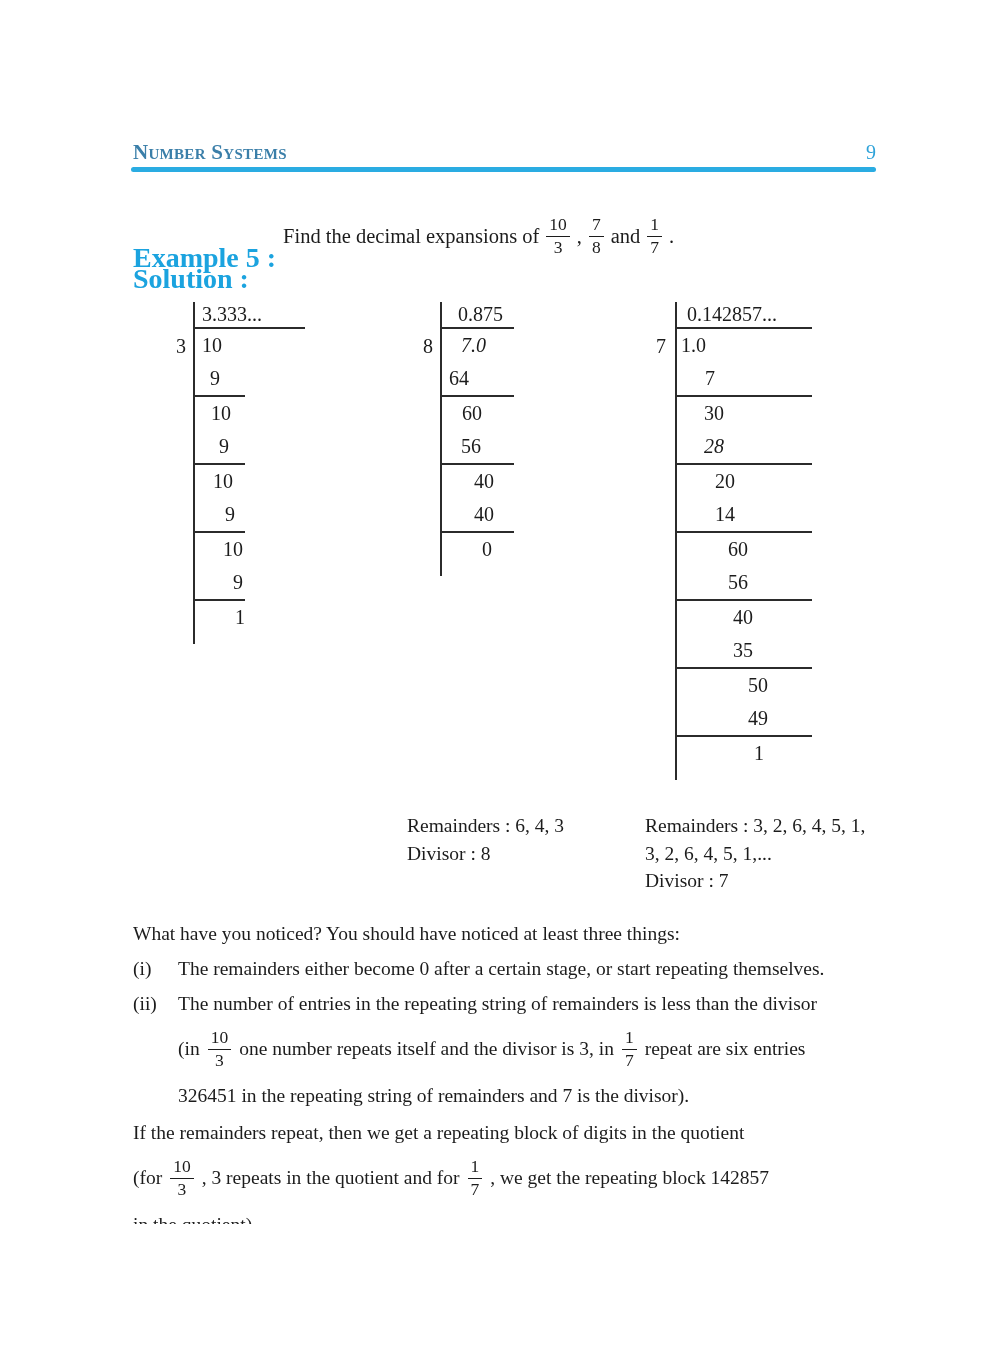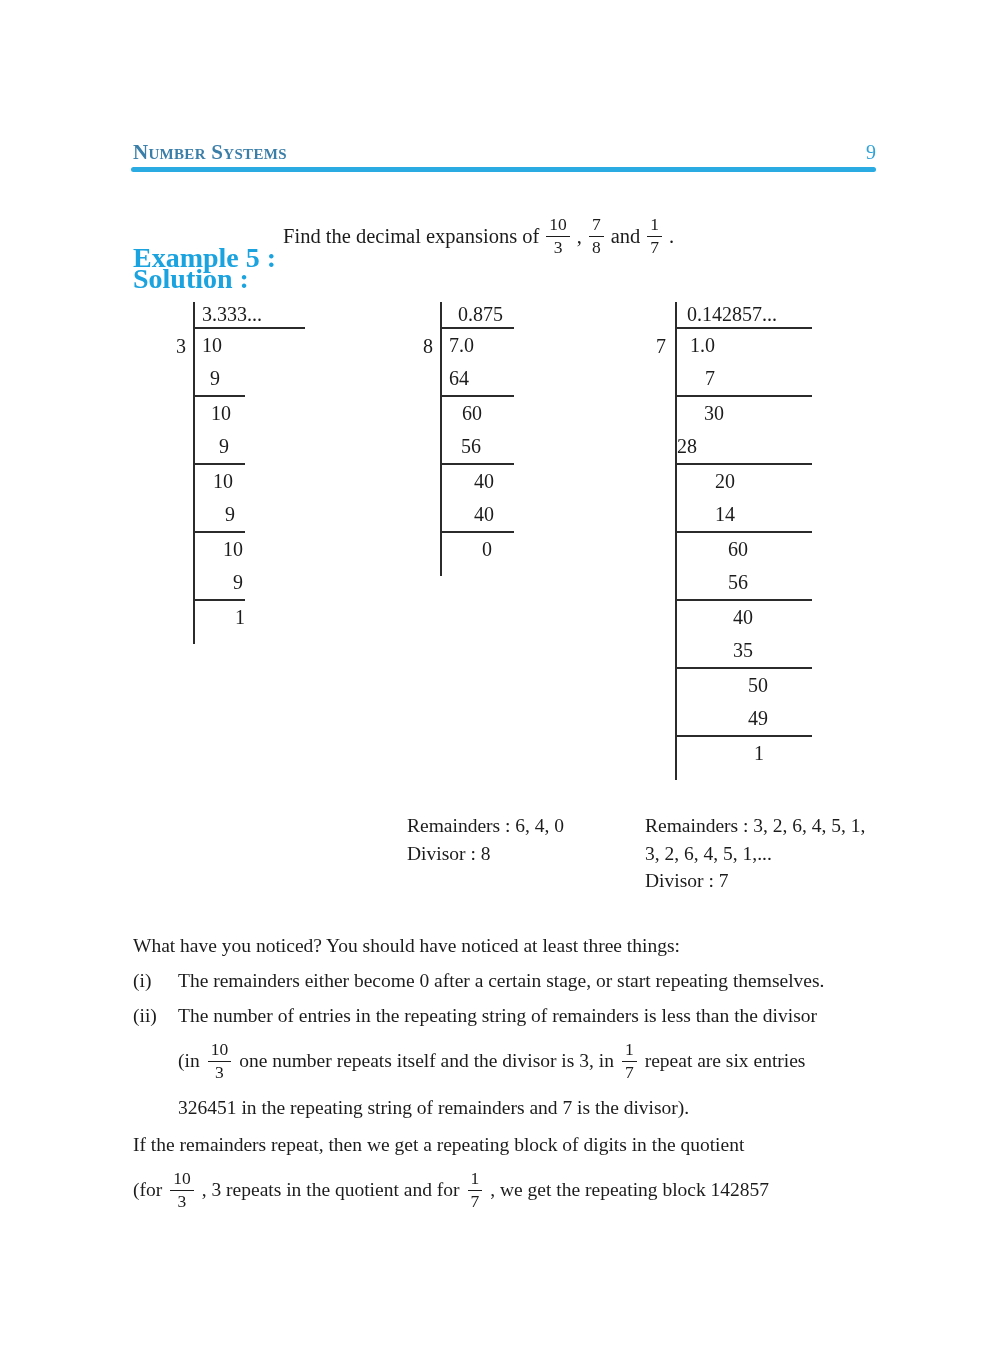--- a/index.html
+++ b/index.html
@@ -101,21 +101,21 @@
   }
   .rem-col { position: absolute; top: 0; line-height: 27.5px; }
   .rem-divisor-gap { }
   
   #discussion {
     position: absolute;
     left: 133px; top: 916px;
     width: 748px;
     font-size: 19.5px;
   }
-  .disc-intro { line-height: 35px; margin-top: 12px; }
+  .disc-intro { line-height: 35px; }
   .disc-item { display: flex; }
   .disc-label { min-width: 45px; line-height: 35px; }
   .disc-text-block { flex: 1; }
   .disc-line { line-height: 35px; }
   .frac-line {
     display: flex;
     align-items: center;
     gap: 8px;
     height: 56px;
     line-height: 56px;
@@ -188,64 +188,64 @@
         <div class="ld-hline" style="width:50px;"></div>
         <div class="ld-num" style="padding-left:40px;">1</div>
       </div>
     </div>
 
     <div class="longdiv" style="left:307px;">
       <span class="ld-divisor" style="left:-17px;">8</span>
       <div class="ld-body">
         <div class="ld-quot" style="padding-left:16px;">0.875</div>
         <div class="ld-hline" style="width:72px;"></div>
-        <div class="ld-num" style="padding-left:7px;">7.0</div>
+        <div class="ld-num" style="padding-left:19px;font-style:italic;">7.0</div>
         <div class="ld-num" style="padding-left:7px;">64</div>
         <div class="ld-hline" style="width:72px;"></div>
         <div class="ld-num" style="padding-left:20px;">60</div>
         <div class="ld-num" style="padding-left:19px;">56</div>
         <div class="ld-hline" style="width:72px;"></div>
         <div class="ld-num" style="padding-left:32px;">40</div>
         <div class="ld-num" style="padding-left:32px;">40</div>
         <div class="ld-hline" style="width:72px;"></div>
         <div class="ld-num" style="padding-left:40px;">0</div>
       </div>
     </div>
 
     <div class="longdiv" style="left:542px;">
       <span class="ld-divisor" style="left:-19px;">7</span>
       <div class="ld-body">
         <div class="ld-quot" style="padding-left:10px;">0.142857...</div>
         <div class="ld-hline" style="width:135px;"></div>
-        <div class="ld-num" style="padding-left:13px;">1.0</div>
+        <div class="ld-num" style="padding-left:4px;">1.0</div>
         <div class="ld-num" style="padding-left:28px;">7</div>
         <div class="ld-hline" style="width:135px;"></div>
         <div class="ld-num" style="padding-left:27px;">30</div>
-        <div class="ld-num" style="">28</div>
+        <div class="ld-num" style="padding-left:27px;font-style:italic;">28</div>
         <div class="ld-hline" style="width:135px;"></div>
         <div class="ld-num" style="padding-left:38px;">20</div>
         <div class="ld-num" style="padding-left:38px;">14</div>
         <div class="ld-hline" style="width:135px;"></div>
         <div class="ld-num" style="padding-left:51px;">60</div>
         <div class="ld-num" style="padding-left:51px;">56</div>
         <div class="ld-hline" style="width:135px;"></div>
         <div class="ld-num" style="padding-left:56px;">40</div>
         <div class="ld-num" style="padding-left:56px;">35</div>
         <div class="ld-hline" style="width:135px;"></div>
         <div class="ld-num" style="padding-left:71px;">50</div>
         <div class="ld-num" style="padding-left:71px;">49</div>
         <div class="ld-hline" style="width:135px;"></div>
         <div class="ld-num" style="padding-left:77px;">1</div>
       </div>
     </div>
   </div>
 
   <div id="remainders">
     <div class="rem-col" style="left:274px;">
-      <div>Remainders : 6, 4, 0</div>
+      <div>Remainders : 6, 4, 3</div>
       <div>Divisor : 8</div>
     </div>
     <div class="rem-col" style="left:512px;">
       <div>Remainders : 3, 2, 6, 4, 5, 1,</div>
       <div>3, 2, 6, 4, 5, 1,...</div>
       <div class="rem-divisor-gap">Divisor : 7</div>
     </div>
   </div>
 
   <div id="discussion">

